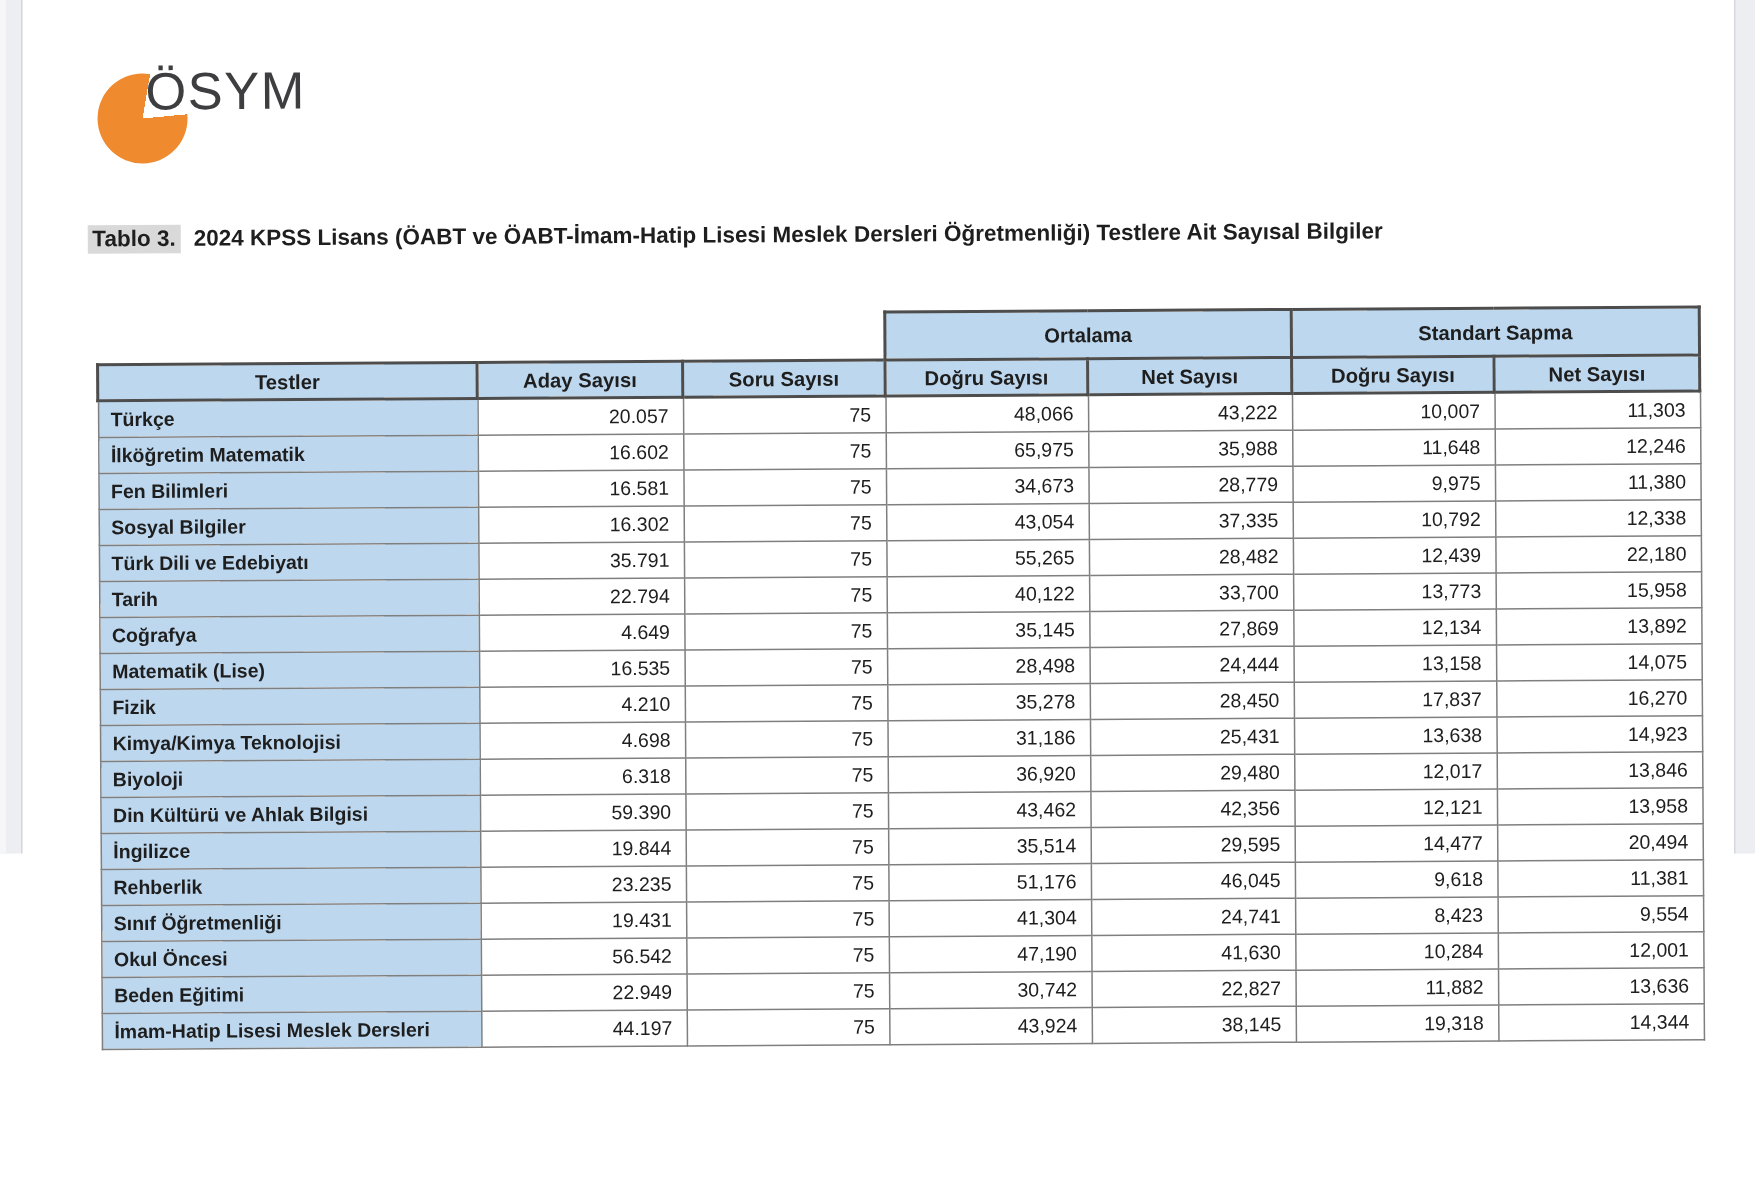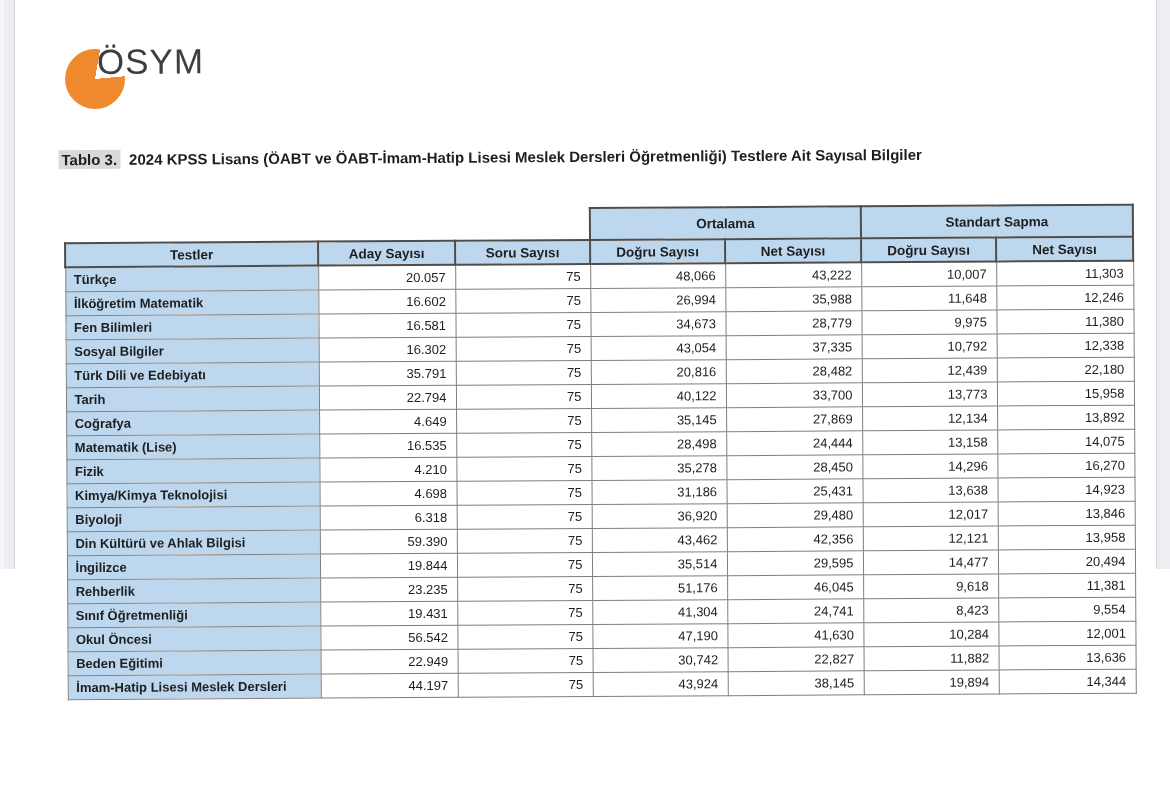--- a/index.html
+++ b/index.html
@@ -117,21 +117,21 @@
             <td>75</td>
             <td>48,066</td>
             <td>43,222</td>
             <td>10,007</td>
             <td>11,303</td>
           </tr>
           <tr>
             <th>İlköğretim Matematik</th>
             <td>16.602</td>
             <td>75</td>
-            <td>26,994</td>
+            <td>65,975</td>
             <td>35,988</td>
             <td>11,648</td>
             <td>12,246</td>
           </tr>
           <tr>
             <th>Fen Bilimleri</th>
             <td>16.581</td>
             <td>75</td>
             <td>34,673</td>
             <td>28,779</td>
@@ -144,21 +144,21 @@
             <td>75</td>
             <td>43,054</td>
             <td>37,335</td>
             <td>10,792</td>
             <td>12,338</td>
           </tr>
           <tr>
             <th>Türk Dili ve Edebiyatı</th>
             <td>35.791</td>
             <td>75</td>
-            <td>20,816</td>
+            <td>55,265</td>
             <td>28,482</td>
             <td>12,439</td>
             <td>22,180</td>
           </tr>
           <tr>
             <th>Tarih</th>
             <td>22.794</td>
             <td>75</td>
             <td>40,122</td>
             <td>33,700</td>
@@ -182,21 +182,21 @@
             <td>24,444</td>
             <td>13,158</td>
             <td>14,075</td>
           </tr>
           <tr>
             <th>Fizik</th>
             <td>4.210</td>
             <td>75</td>
             <td>35,278</td>
             <td>28,450</td>
-            <td>14,296</td>
+            <td>17,837</td>
             <td>16,270</td>
           </tr>
           <tr>
             <th>Kimya/Kimya Teknolojisi</th>
             <td>4.698</td>
             <td>75</td>
             <td>31,186</td>
             <td>25,431</td>
             <td>13,638</td>
             <td>14,923</td>
@@ -263,20 +263,20 @@
             <td>22,827</td>
             <td>11,882</td>
             <td>13,636</td>
           </tr>
           <tr>
             <th>İmam-Hatip Lisesi Meslek Dersleri</th>
             <td>44.197</td>
             <td>75</td>
             <td>43,924</td>
             <td>38,145</td>
-            <td>19,894</td>
+            <td>19,318</td>
             <td>14,344</td>
           </tr>
         </tbody>
     </table>
 
   </div>
 </div>
 
 </body></html>

